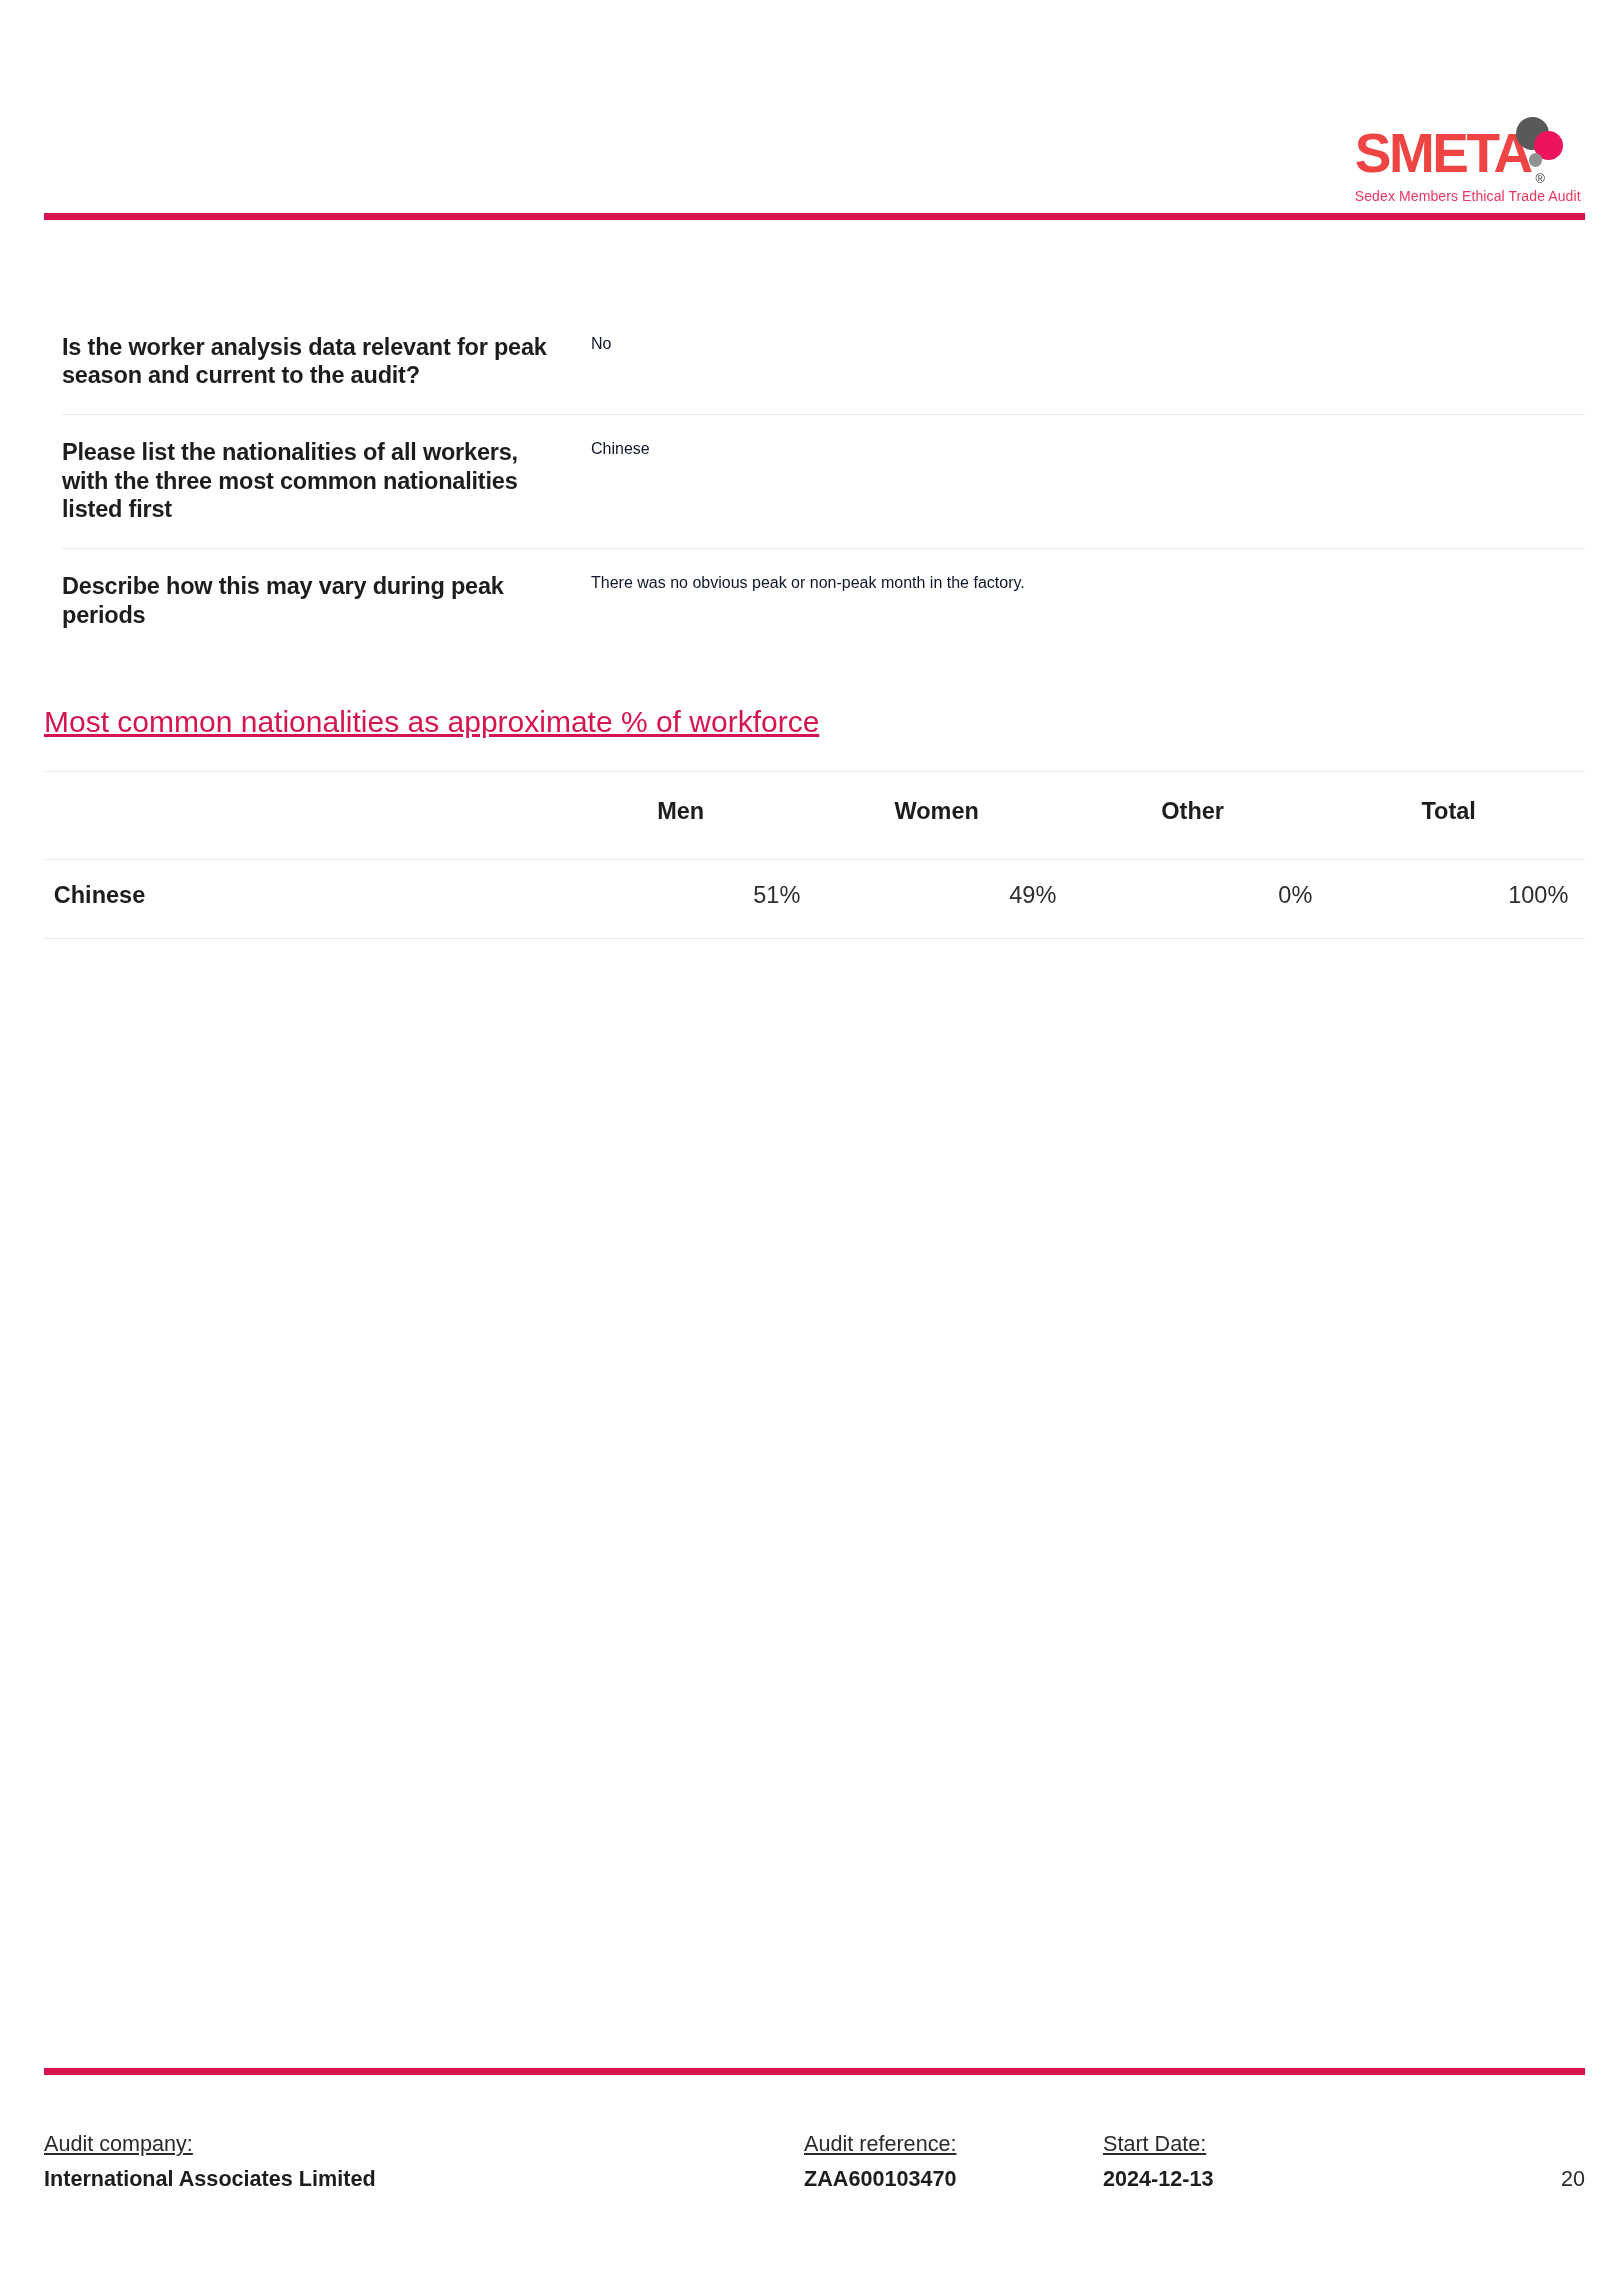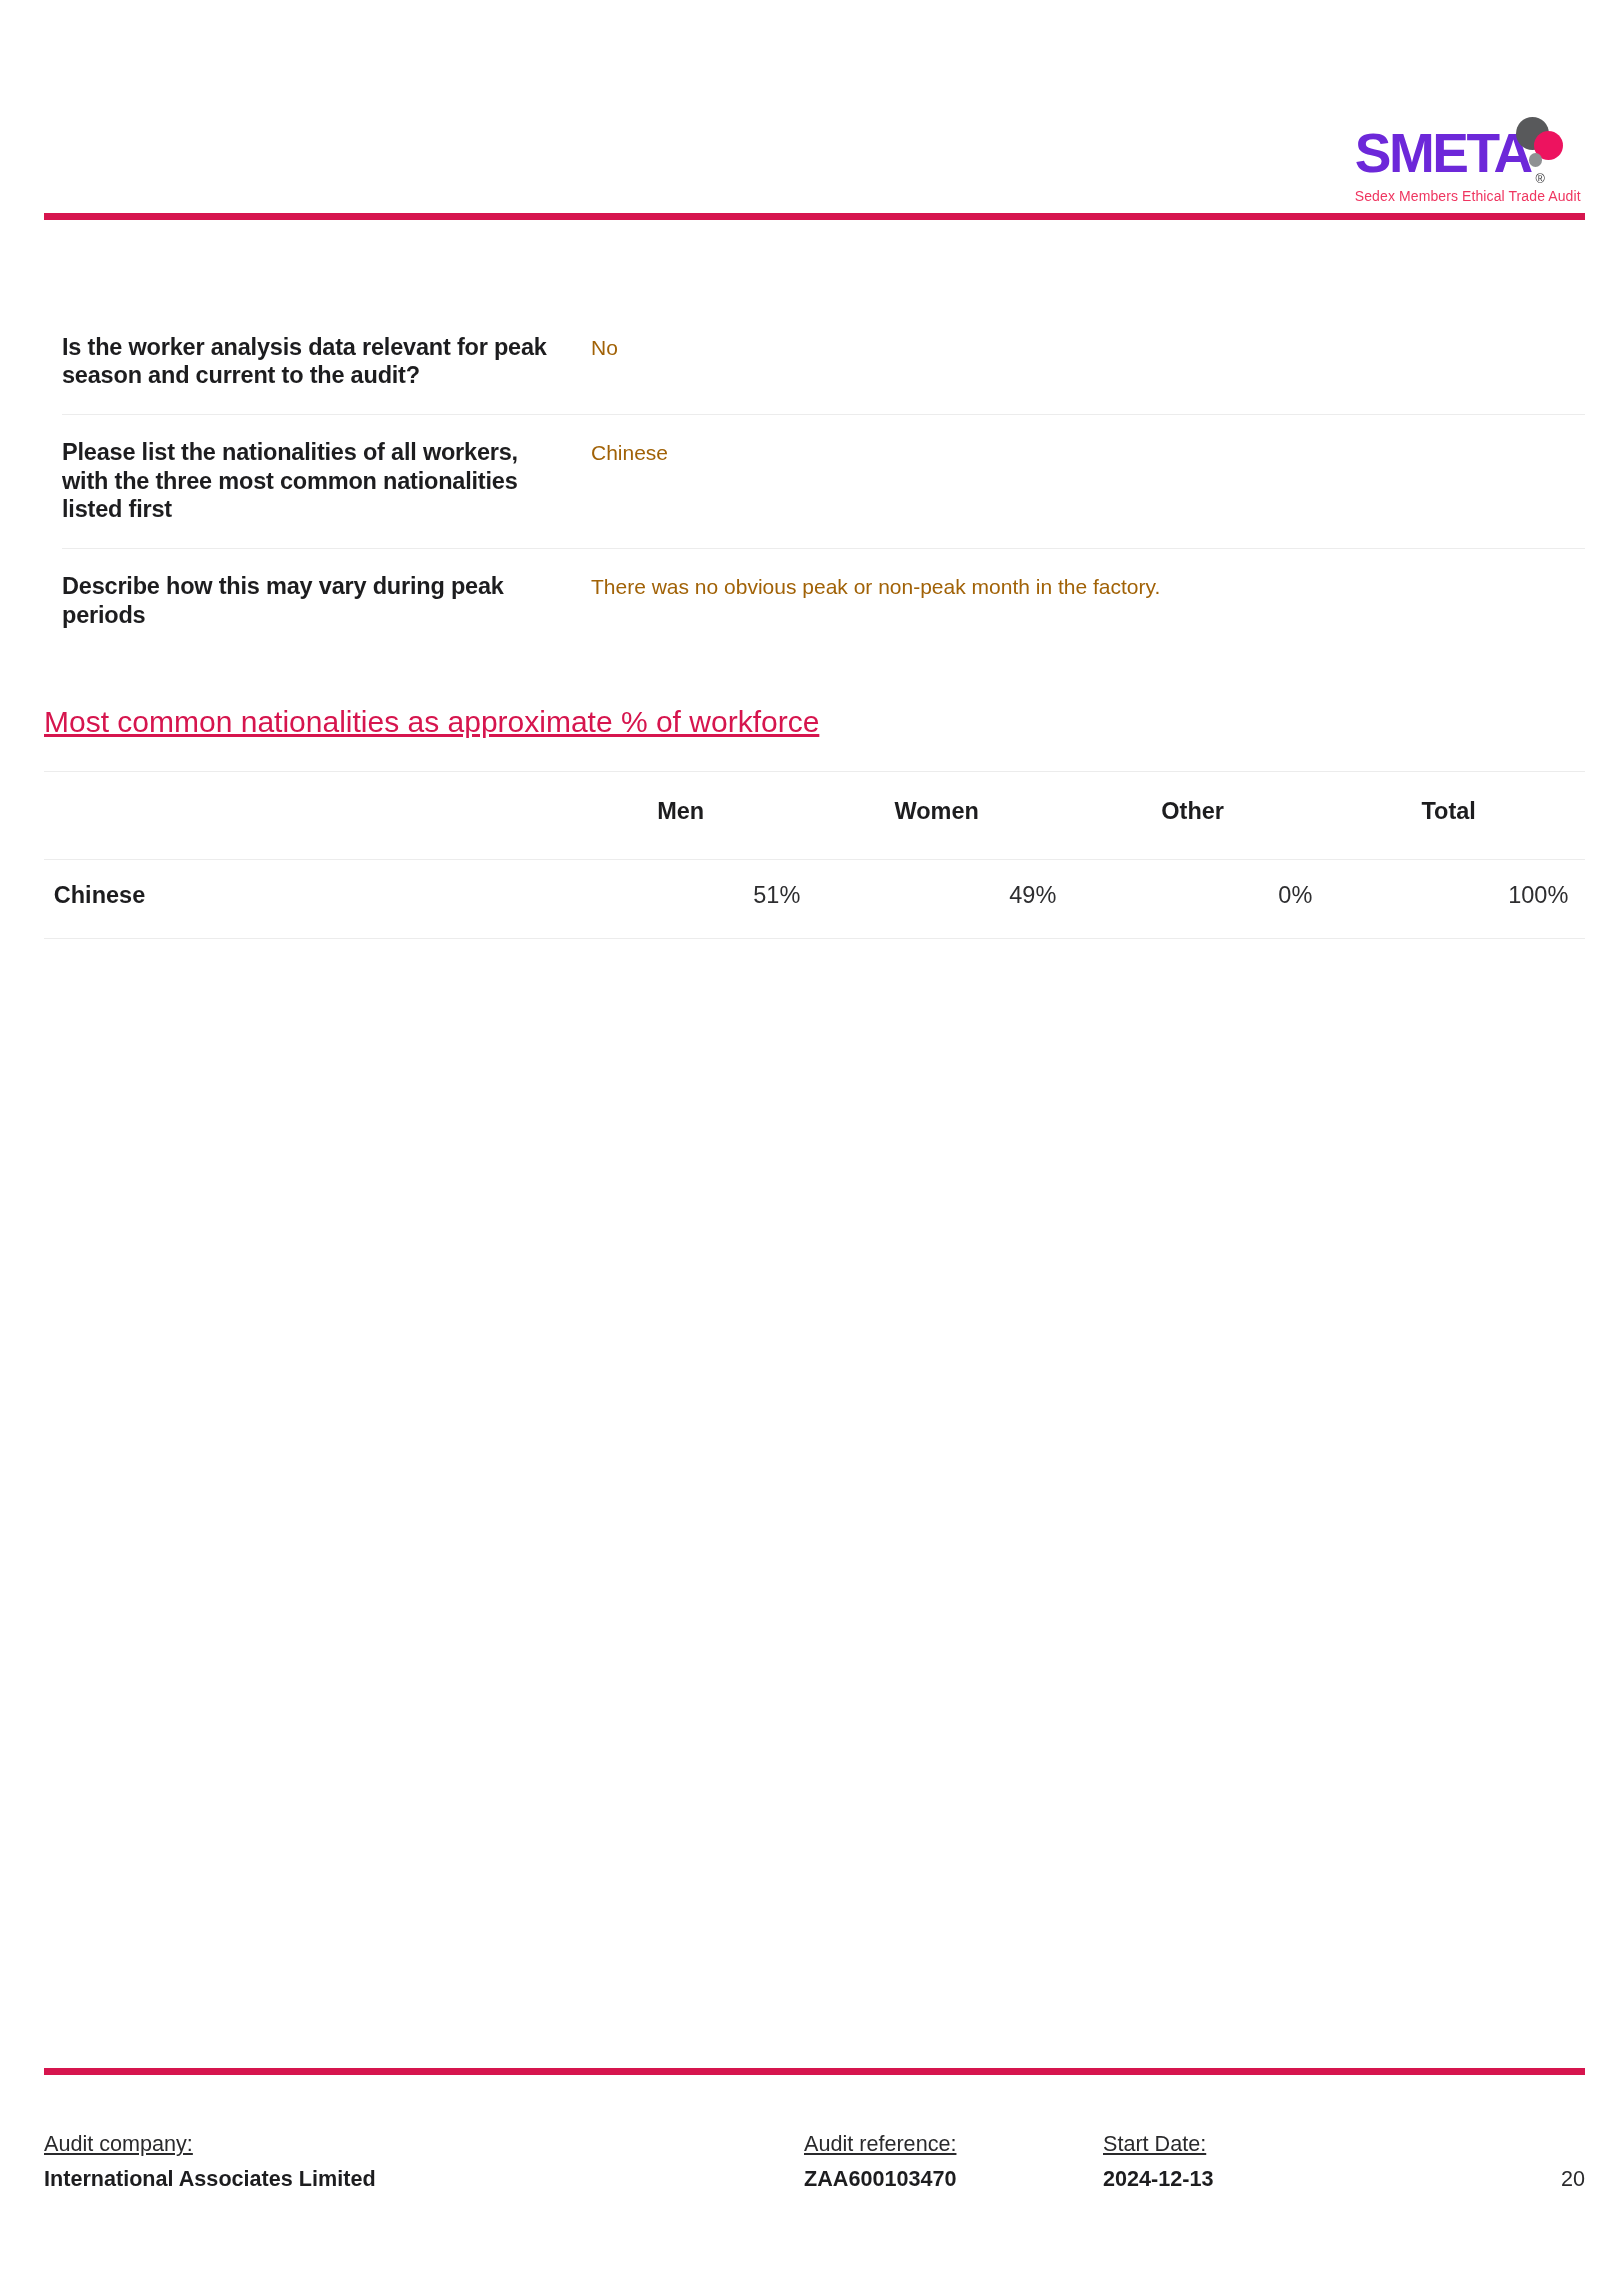--- a/index.html
+++ b/index.html
@@ -12,21 +12,21 @@
     color:#222;
     overflow:hidden;
   }
   .content { position:absolute; left:44px; right:35px; top:0; }
 
   
   .logo { position:absolute; top:110px; right:0; width:240px; height:98px; }
   .logo-text {
     position:absolute; left:9.8px; top:15.7px;
     font-size:55px; font-weight:700; letter-spacing:-2.5px;
-    line-height:1; color:#6d28d9;
+    line-height:1; color:#ef4444;
   }
   .logo-dots { position:absolute; left:171px; top:6.9px; width:59px; height:82px; }
   .dot { position:absolute; border-radius:50%; display:block; }
   .dot-big   { left:0;    top:0;    width:33px; height:33px; background:var(--dot-large,#58595b); }
   .dot-pink  { left:17.6px; top:13.7px; width:29px; height:29px; background:var(--dot-pink,#ed135f); }
   .dot-small { left:12.7px; top:36px; width:13.7px; height:13.7px; background:var(--dot-small,#8f9193); }
   .reg { position:absolute; left:19.6px; top:55px; font-size:12.7px; color:#3a3a3c; }
   .logo-tagline {
     position:absolute; left:9.8px; top:78px; width:230px;
     font-size:14px; font-weight:400; letter-spacing:0.1px;
@@ -39,21 +39,21 @@
   
   .main { position:absolute; top:325px; left:0; right:0; }
   .qa-row { display:flex; align-items:flex-start; padding:23.5px 0;margin-left:18px; }
   .qa-row:first-child { padding-top:7.8px; }
   .qa-row + .qa-row { border-top:1px solid #ececec; }
   .qa-q {
     width:500px; margin-right:29px; flex:0 0 auto;
     font-size:23.5px; font-weight:700; line-height:1.22;
     letter-spacing:-0.2px; color:#1d1d1f;
   }
-  .qa-a { flex:1; font-size:21px; line-height:1.3; color:#a16207; padding-top:1px; }
+  .qa-a { flex:1; font-size:16px; line-height:1.3; color:#0f172a; padding-top:1px; }
 
   
   .section-title {
     margin-top:51px;
     font-size:30px; font-weight:400; line-height:1.2;
     color:var(--accent,#d6154e);
     text-decoration:underline;
   }
   table.nat-table {
     width:100%; margin-top:31px;

